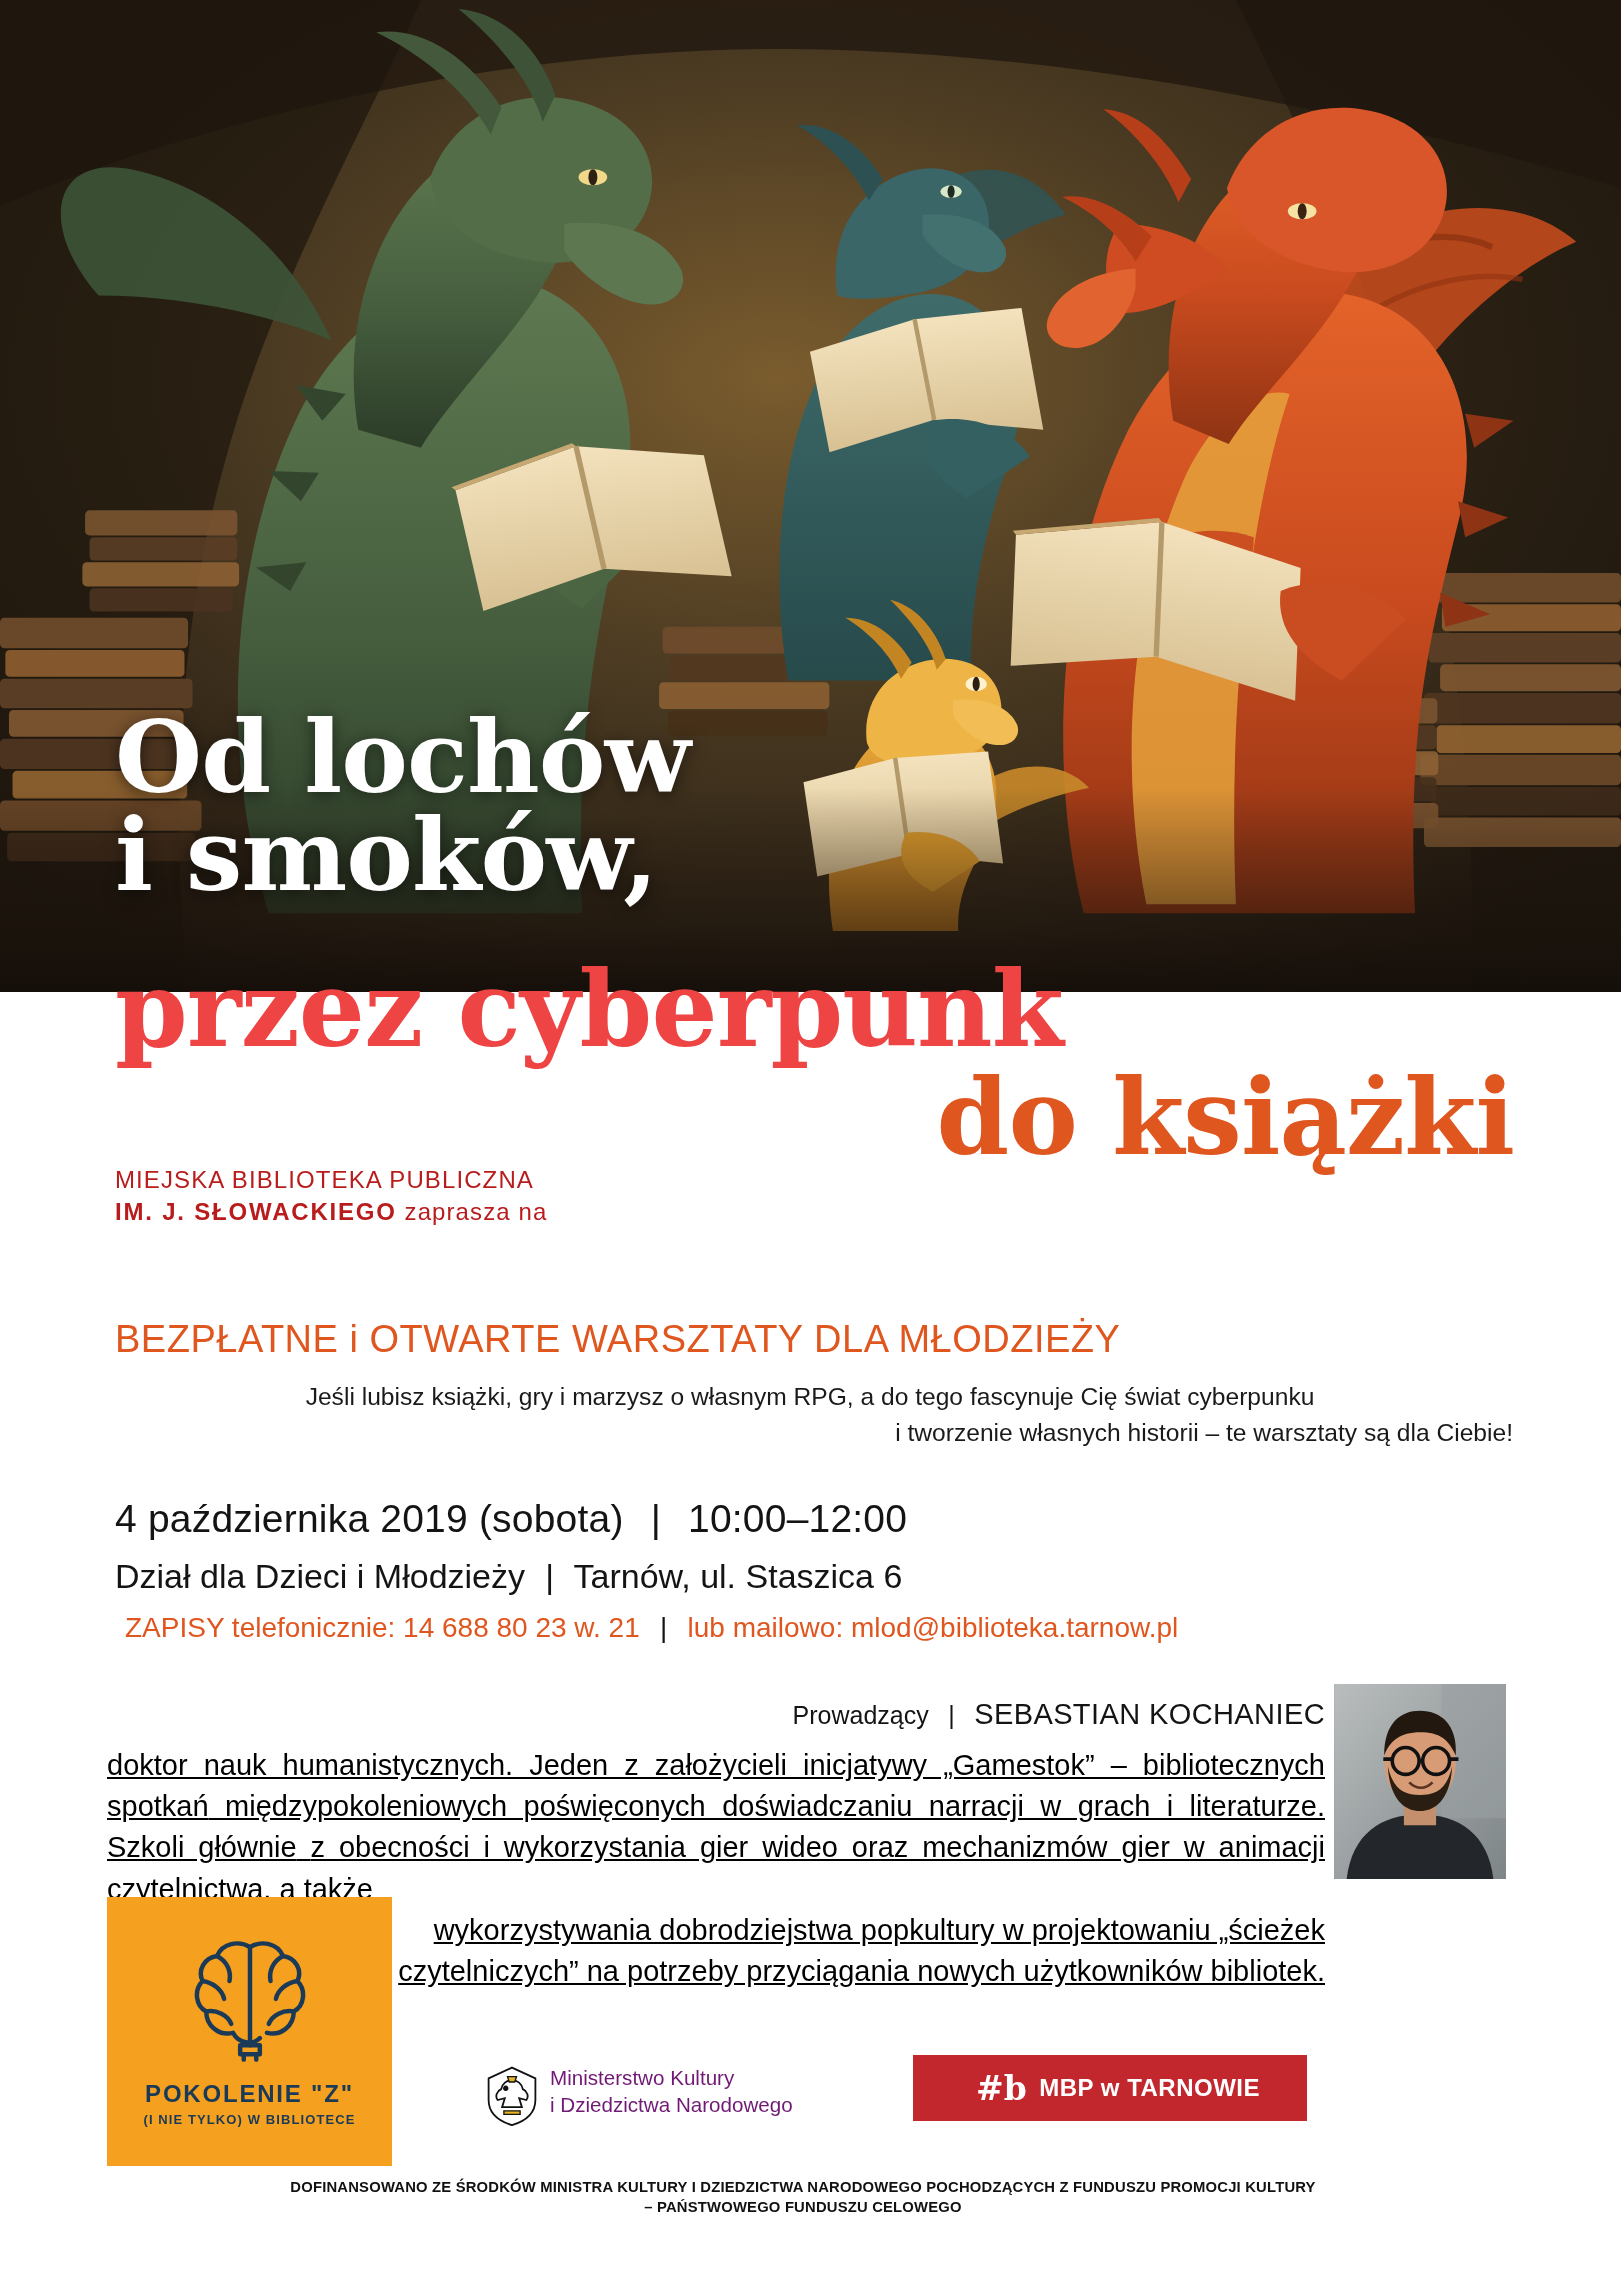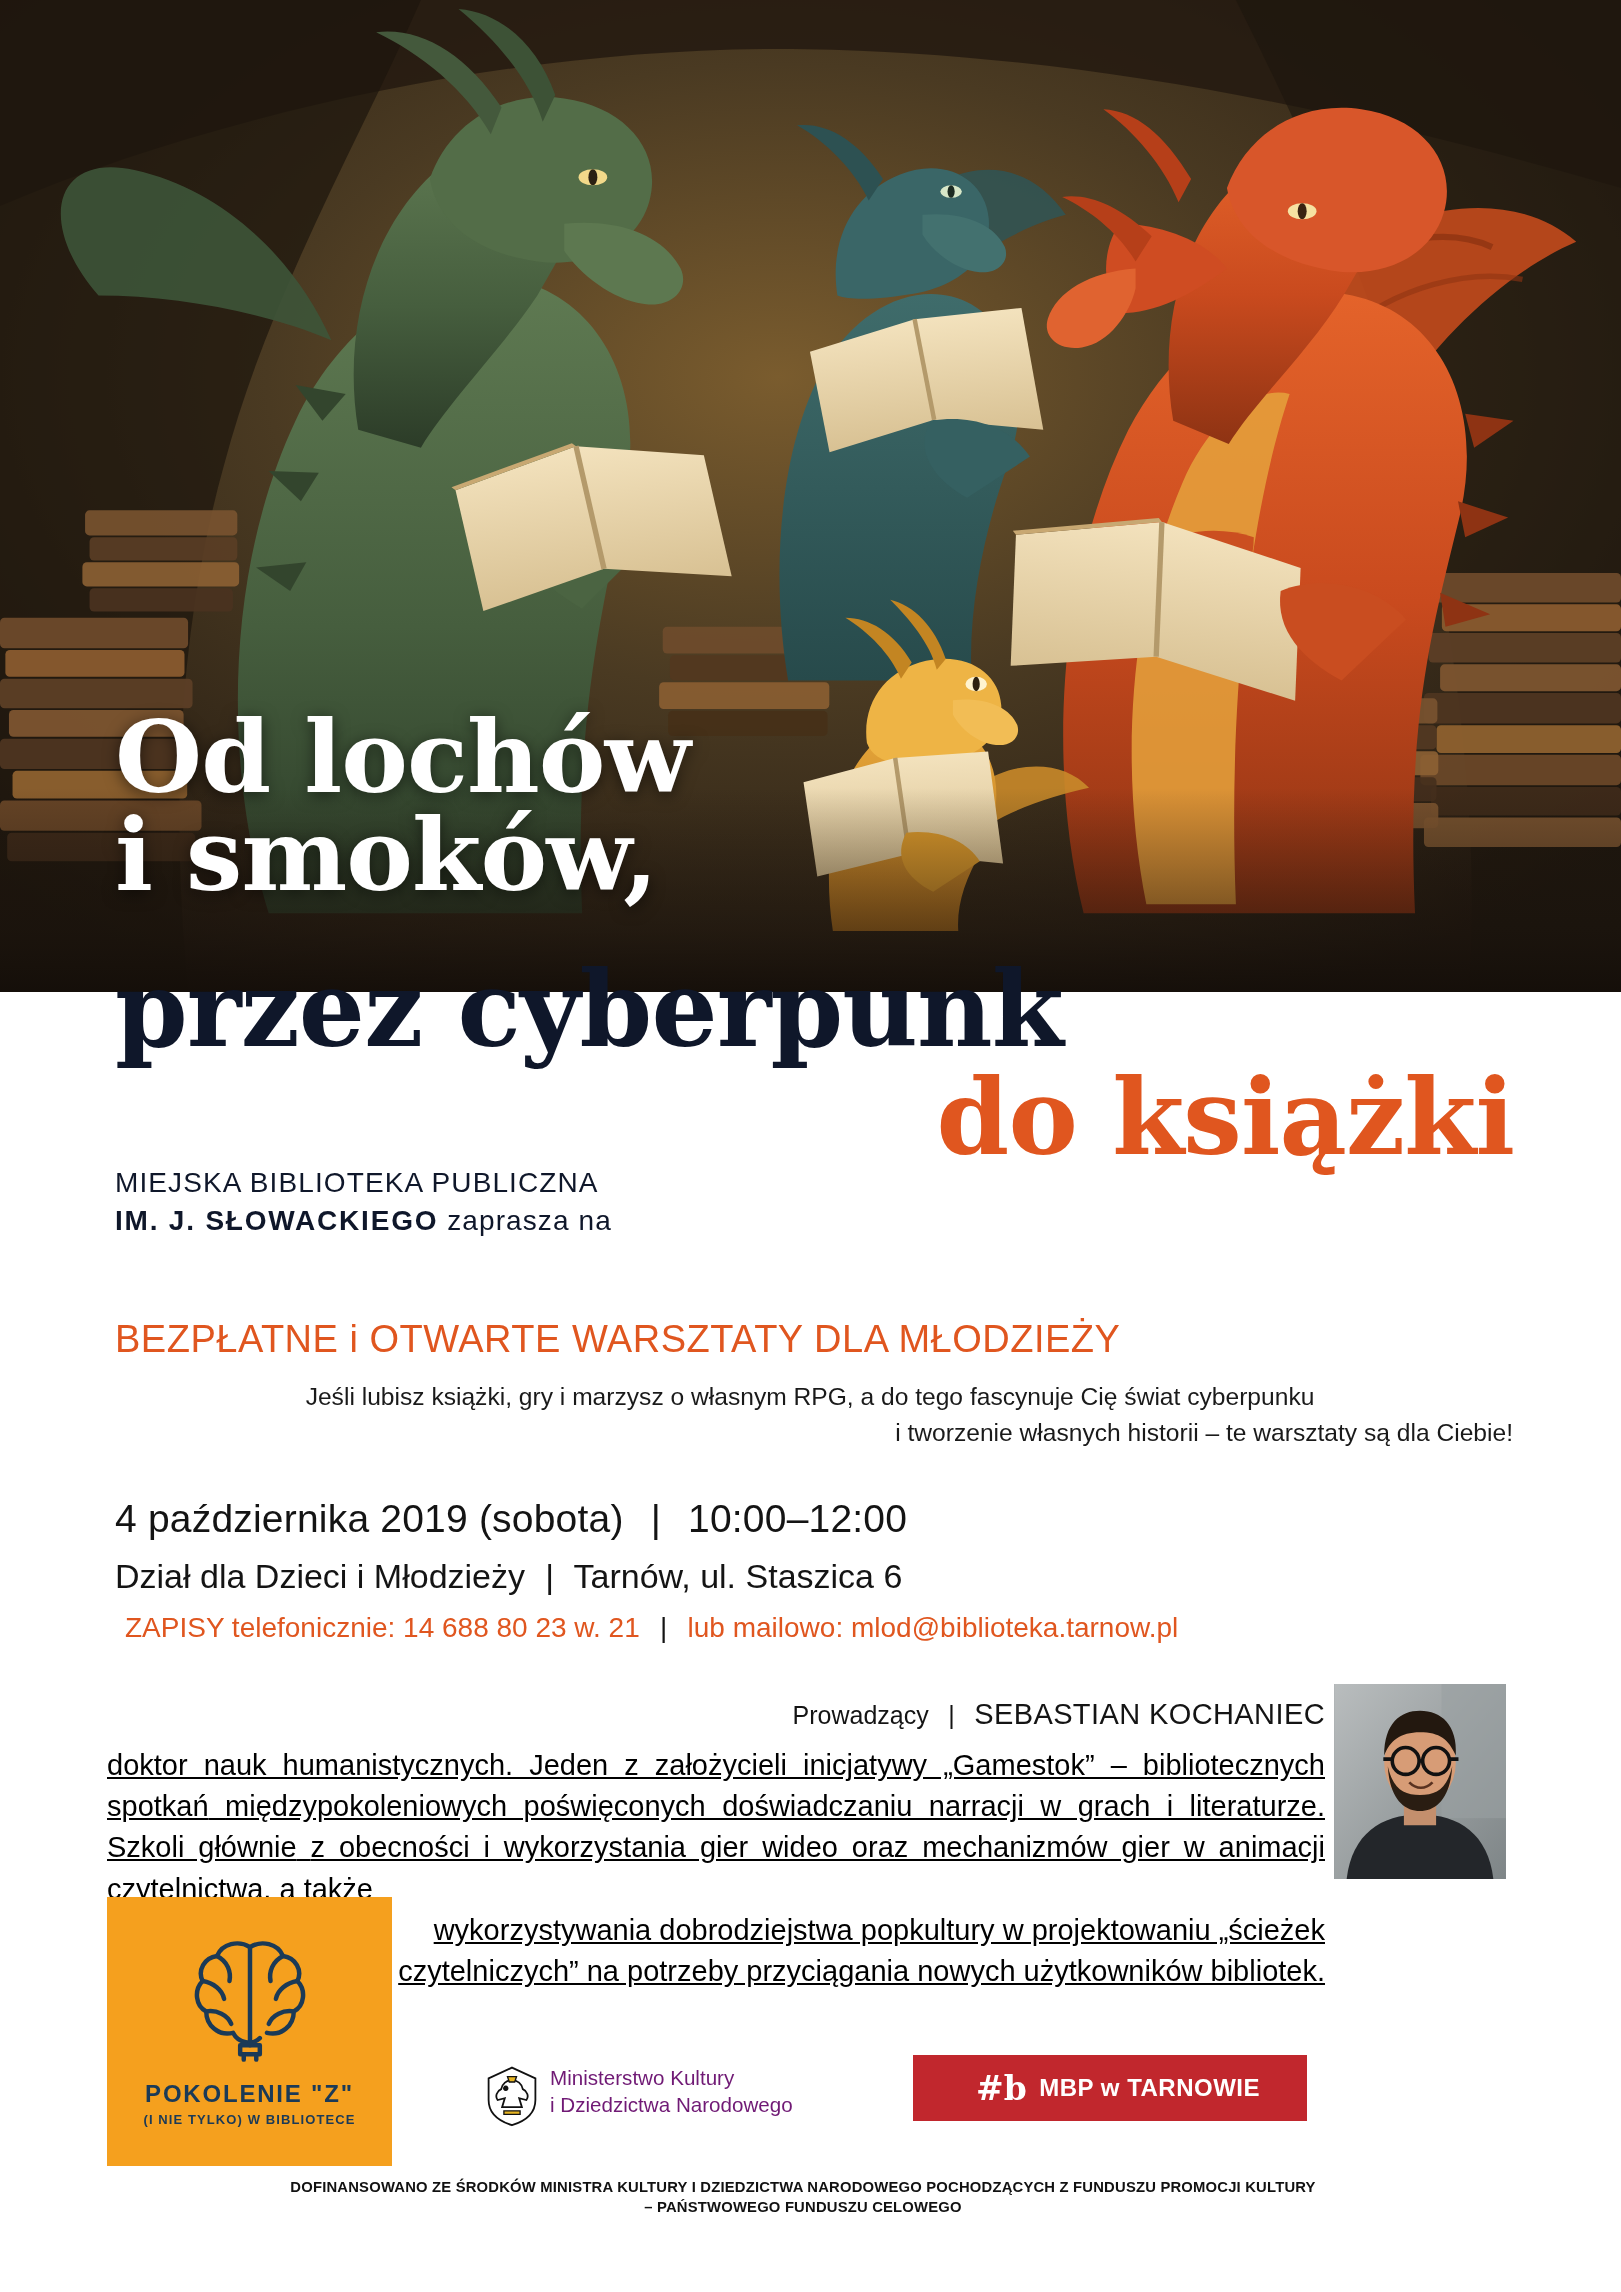--- a/index.html
+++ b/index.html
@@ -48,45 +48,45 @@
     text-shadow: 0 2.7px 16px rgba(0,0,0,0.55);
   }
   .title-orange1 {
     position: absolute;
     left: 115px;
     top: 958px;
     font-family: "DejaVu Serif", serif;
     font-weight: bold;
     font-size: 104px;
     line-height: 1.0;
-    color: #0f172a;
+    color: #ef4444;
     letter-spacing: -0.9px;
   }
   .title-orange2 {
     position: absolute;
     right: 107px;
     top: 1066px;
     font-family: "DejaVu Serif", serif;
     font-weight: bold;
     font-size: 104px;
     line-height: 1.0;
     color: #e0561f;
     letter-spacing: -0.9px;
     text-align: right;
   }
 
   
   .inviter {
     position: absolute;
     left: 115px;
     top: 1164px;
-    font-size: 28px;
+    font-size: 24px;
     line-height: 1.35;
     letter-spacing: 1.1px;
-    color: #0f172a;
+    color: #b91c1c;
   }
   .inviter .strong { font-weight: bold; letter-spacing: 1.8px; }
 
   
   .subhead {
     position: absolute;
     left: 115px;
     top: 1318px;
     width: 1397px;
     font-size: 38px;

